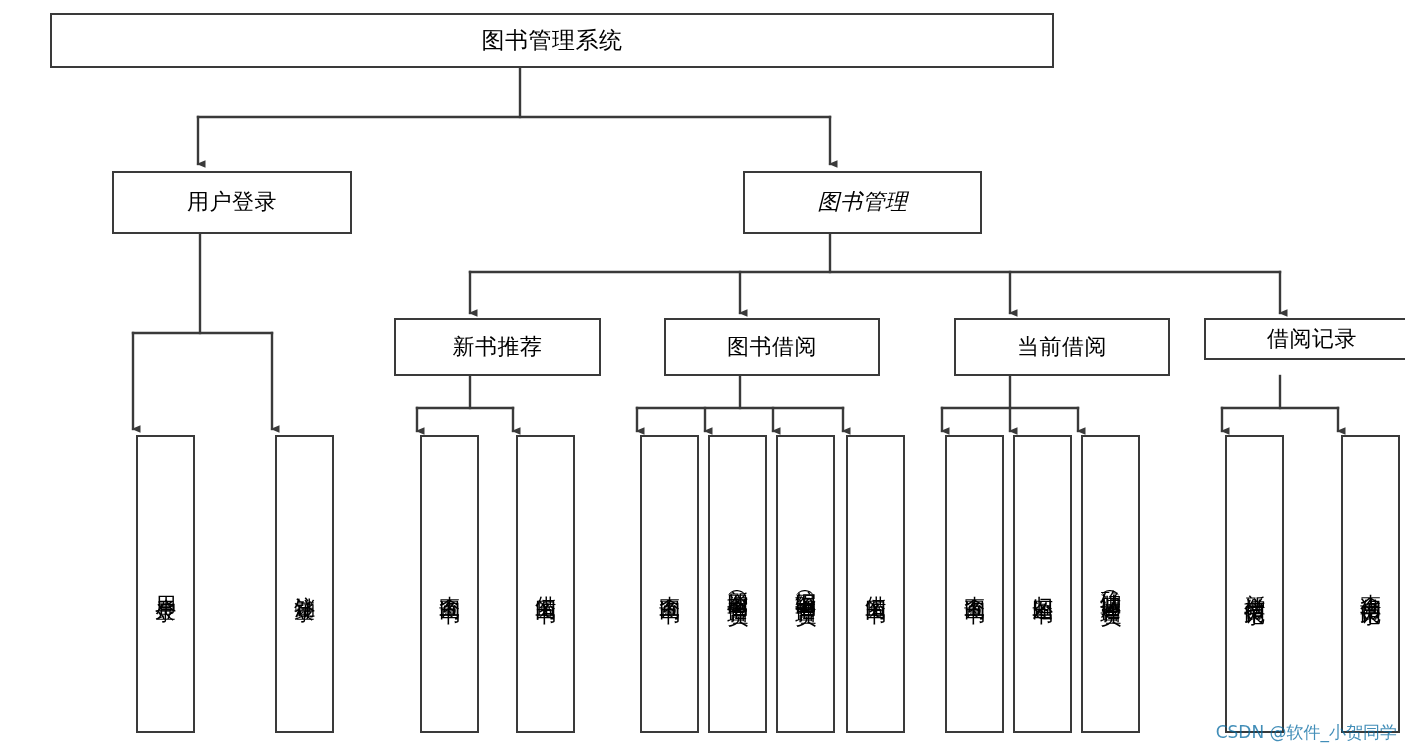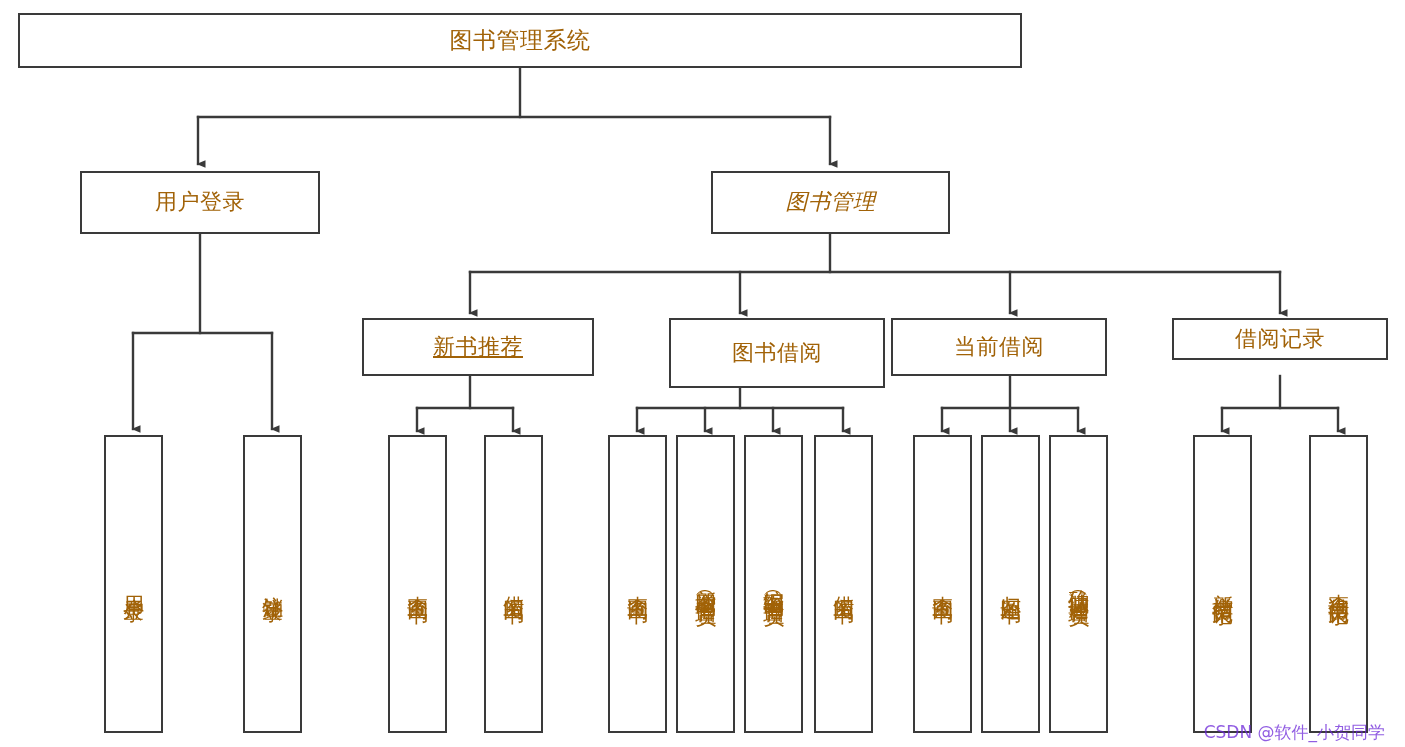--- a/index.html
+++ b/index.html
@@ -27,22 +27,23 @@
     pointer-events: none;
   }
   .node {
     position: absolute;
     box-sizing: border-box;
     background: #ffffff;
     border: 2.2px solid #3a3a3a;
     display: flex;
     align-items: center;
     justify-content: center;
-    color: #a16207;
+    color: #000000;
     z-index: 3;
+    margin-left: 32px;
   }
   .node .lbl {
     display: block;
     text-align: center;
     line-height: 1.12;
     letter-spacing: 0.5px;
   }
   
   .node.horiz .lbl {
     font-size: 22px;
@@ -60,24 +61,24 @@
     writing-mode: vertical-rl;
     text-orientation: upright;
     font-size: 21px;
     line-height: 1.08;
     letter-spacing: 2.5px;
     white-space: nowrap;
     max-height: 280px;
   }
   #watermark {
     position: absolute;
-    right: 20px;
+    right: 8px;
     bottom: 3px;
     font-size: 17px;
-    color: #6d28d9;
+    color: #0369a1;
     opacity: 0.75;
     z-index: 5;
     white-space: nowrap;
     font-family: "DejaVu Sans", "Liberation Sans", sans-serif;
   }
 </style>
 </head>
 <body>
 
 <div id="diagram-root">
@@ -137,27 +138,27 @@
     <span class="lbl">图书管理系统</span>
   </div>
 
   <div class="node horiz" style="left:80px; top:171px; width:240px; height:63px;">
     <span class="lbl">用户登录</span>
   </div>
   <div class="node horiz" style="left:711px; top:171px; width:239px; height:63px;font-style:italic;">
     <span class="lbl">图书管理</span>
   </div>
 
-  <div class="node horiz" style="left:362px; top:318px; width:232px; height:58px;text-decoration:underline;">
+  <div class="node horiz" style="left:362px; top:318px; width:207px; height:58px;">
     <span class="lbl">新书推荐</span>
   </div>
-  <div class="node horiz" style="left:669px; top:318px; width:216px; height:70px;">
+  <div class="node horiz" style="left:632px; top:318px; width:216px; height:58px;">
     <span class="lbl">图书借阅</span>
   </div>
-  <div class="node horiz" style="left:891px; top:318px; width:216px; height:58px;">
+  <div class="node horiz" style="left:922px; top:318px; width:216px; height:58px;">
     <span class="lbl">当前借阅</span>
   </div>
   <div class="node horiz" style="left:1172px; top:318px; width:216px; height:42px;">
     <span class="lbl">借阅记录</span>
   </div>
 
   <div class="node vert" style="left:104px; top:435px; width:59px; height:298px;">
     <span class="lbl">用户登录</span>
   </div>
   <div class="node vert" style="left:243px; top:435px; width:59px; height:298px;">

